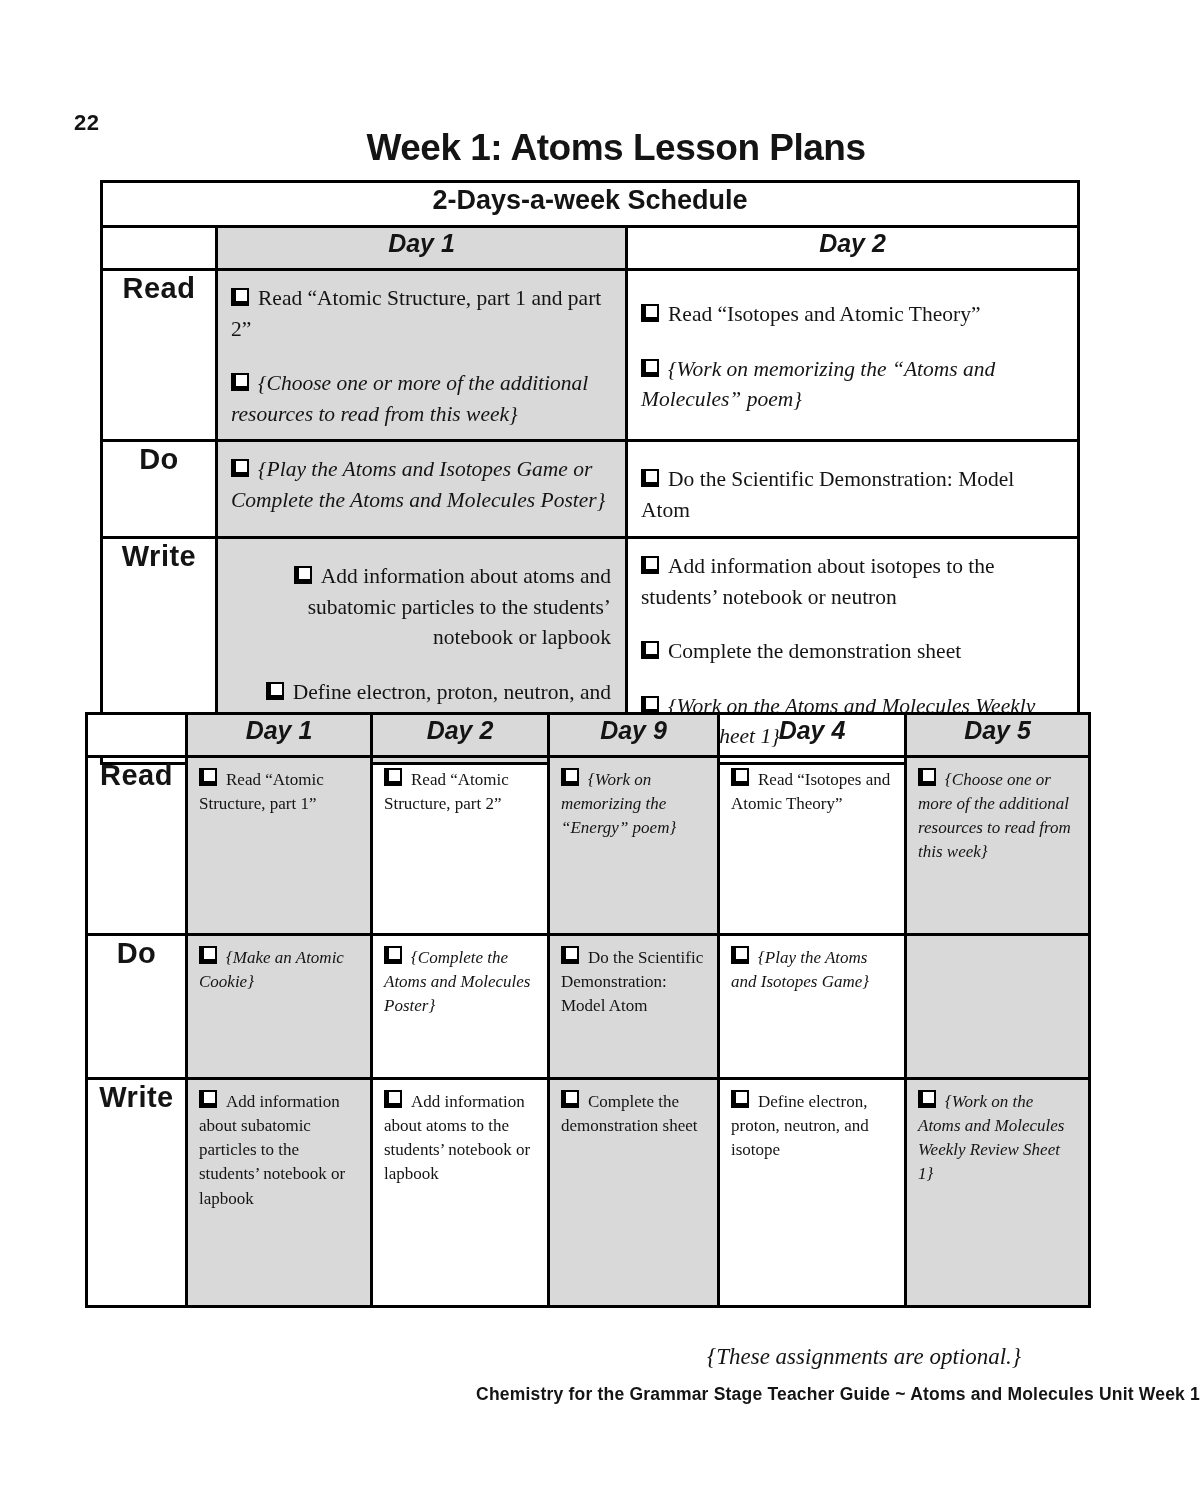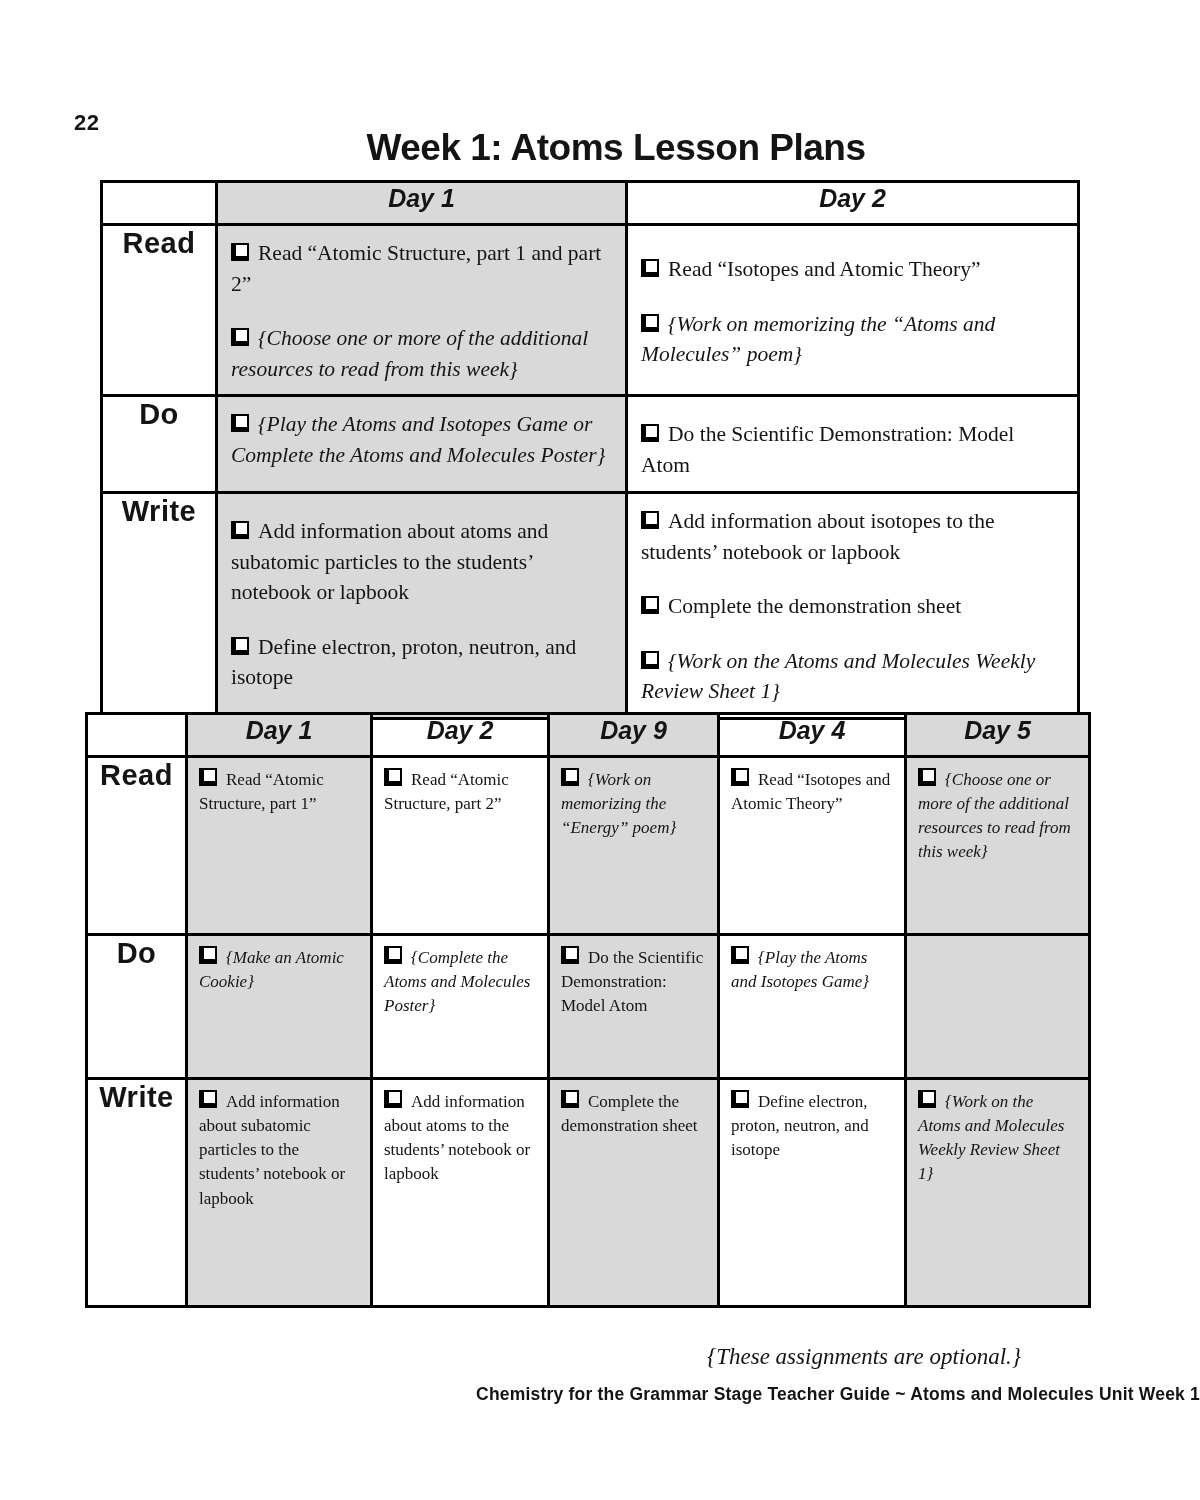--- a/index.html
+++ b/index.html
@@ -44,20 +44,23 @@
   <h1 class="doc-title hand">Week 1: Atoms Lesson Plans</h1>
 
   <table class="sched t2" style="top:180px;left:100px;width:977px;">
     <colgroup>
         <col style="width:115px">
         <col style="width:410px">
         <col style="width:452px">
       </colgroup>
     <tbody>
     <tr>
+      <td colspan="3" class="ttitle hand">2-Days-a-week Schedule</td>
+    </tr>
+    <tr>
       <td class="corner"></td>
       <td class="dayhead hand g">Day 1</td>
       <td class="dayhead hand">Day 2</td>
     </tr>
 
     <tr style="height:145px">
       <td class="rlabel hand">Read</td>
       <td class="cell g">
         <p class="item"><span class="cb"></span><span>Read “Atomic Structure, part 1 and part 2”</span></p>
         <p class="item"><span class="cb"></span><span class="it">{Choose one or more of the additional resources to read from this week}</span></p>
@@ -73,26 +76,26 @@
       <td class="cell g">
         <p class="item"><span class="cb"></span><span class="it">{Play the Atoms and Isotopes Game or Complete the Atoms and Molecules Poster}</span></p>
       </td>
       <td class="cell" style="padding-top:22px;">
         <p class="item"><span class="cb"></span><span>Do the Scientific Demonstration: Model Atom</span></p>
       </td>
     </tr>
 
     <tr style="height:195px">
       <td class="rlabel hand">Write</td>
-      <td class="cell g" style="padding-top:22px;">
+      <td class="cell g" style="padding-top:22px;text-align:right;">
         <p class="item"><span class="cb"></span><span>Add information about atoms and subatomic particles to the students’ notebook or lapbook</span></p>
         <p class="item"><span class="cb"></span><span>Define electron, proton, neutron, and isotope</span></p>
       </td>
       <td class="cell">
-        <p class="item"><span class="cb"></span><span>Add information about isotopes to the students’ notebook or lapbook</span></p>
+        <p class="item"><span class="cb"></span><span>Add information about isotopes to the students’ notebook or neutron</span></p>
         <p class="item"><span class="cb"></span><span>Complete the demonstration sheet</span></p>
         <p class="item"><span class="cb"></span><span class="it">{Work on the Atoms and Molecules Weekly Review Sheet 1}</span></p>
       </td>
     </tr>
     </tbody>
   </table>
 
   <table class="sched t5" style="top:712px;left:85px;width:1003px;">
     <colgroup>
       <col style="width:100px">

